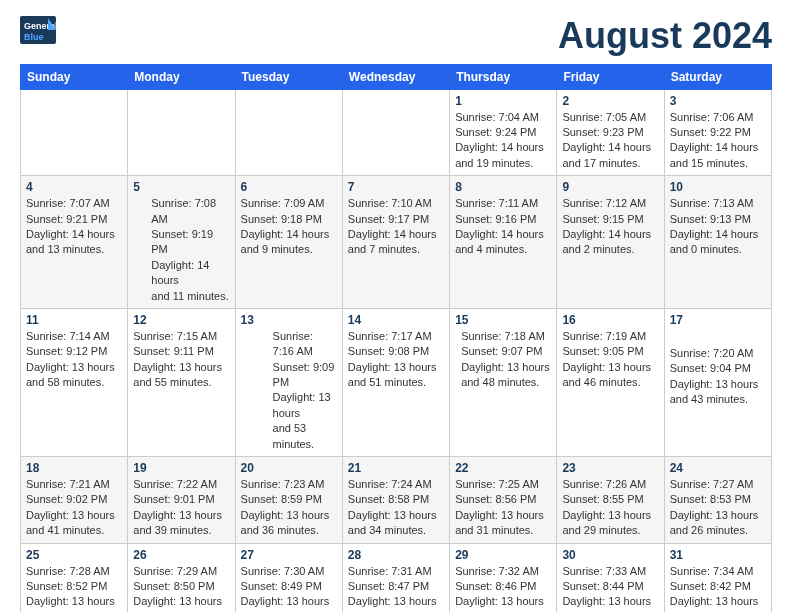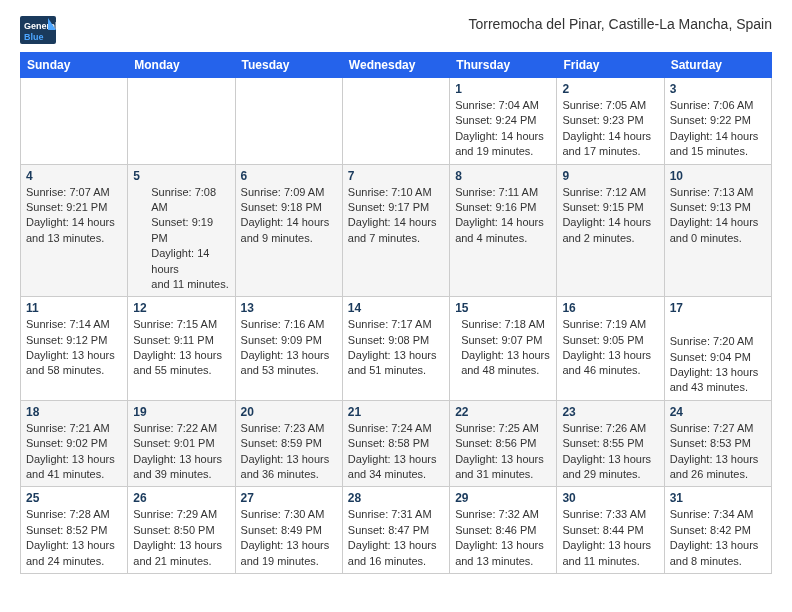--- a/index.html
+++ b/index.html
@@ -96,21 +96,21 @@
       <div class="logo-row">
         <svg width="36" height="28" viewBox="0 0 36 28">
           <rect x="0" y="0" width="36" height="28" rx="2" fill="#1a3a5c"></rect>
           <text x="4" y="13" font-size="9" font-weight="bold" fill="white" font-family="Arial">General</text>
           <text x="4" y="24" font-size="9" font-weight="bold" fill="#4da6ff" font-family="Arial">Blue</text>
           <polygon points="28,2 36,14 28,14" fill="#4da6ff"></polygon>
         </svg>
       </div>
     </div>
     <div class="title-area">
-      <div class="subtitle">Torremocha del Pinar, Castille-La Mancha, Spain</div>
+      <div class="month-title">August 2024</div>
     </div>
   </div>
 
   <table class="calendar-table">
     <thead>
       <tr>
 
       <th>Sunday</th>
           <th>Monday</th>
           <th>Tuesday</th>
@@ -209,21 +209,21 @@
           </td>
           <td>
             <div class="day-number">12</div>
             <div class="day-info" style="white-space: pre-line;">Sunrise: 7:15 AM
 Sunset: 9:11 PM
 Daylight: 13 hours
 and 55 minutes.</div>
           </td>
           <td>
             <div class="day-number">13</div>
-            <div class="day-info" style="white-space: pre-line;">Sunrise: 7:16 AM
+            <div class="day-info" style="white-space: pre-line; margin-left: 32px;">Sunrise: 7:16 AM
 Sunset: 9:09 PM
 Daylight: 13 hours
 and 53 minutes.</div>
           </td>
           <td>
             <div class="day-number">14</div>
             <div class="day-info" style="white-space: pre-line;">Sunrise: 7:17 AM
 Sunset: 9:08 PM
 Daylight: 13 hours
 and 51 minutes.</div>

